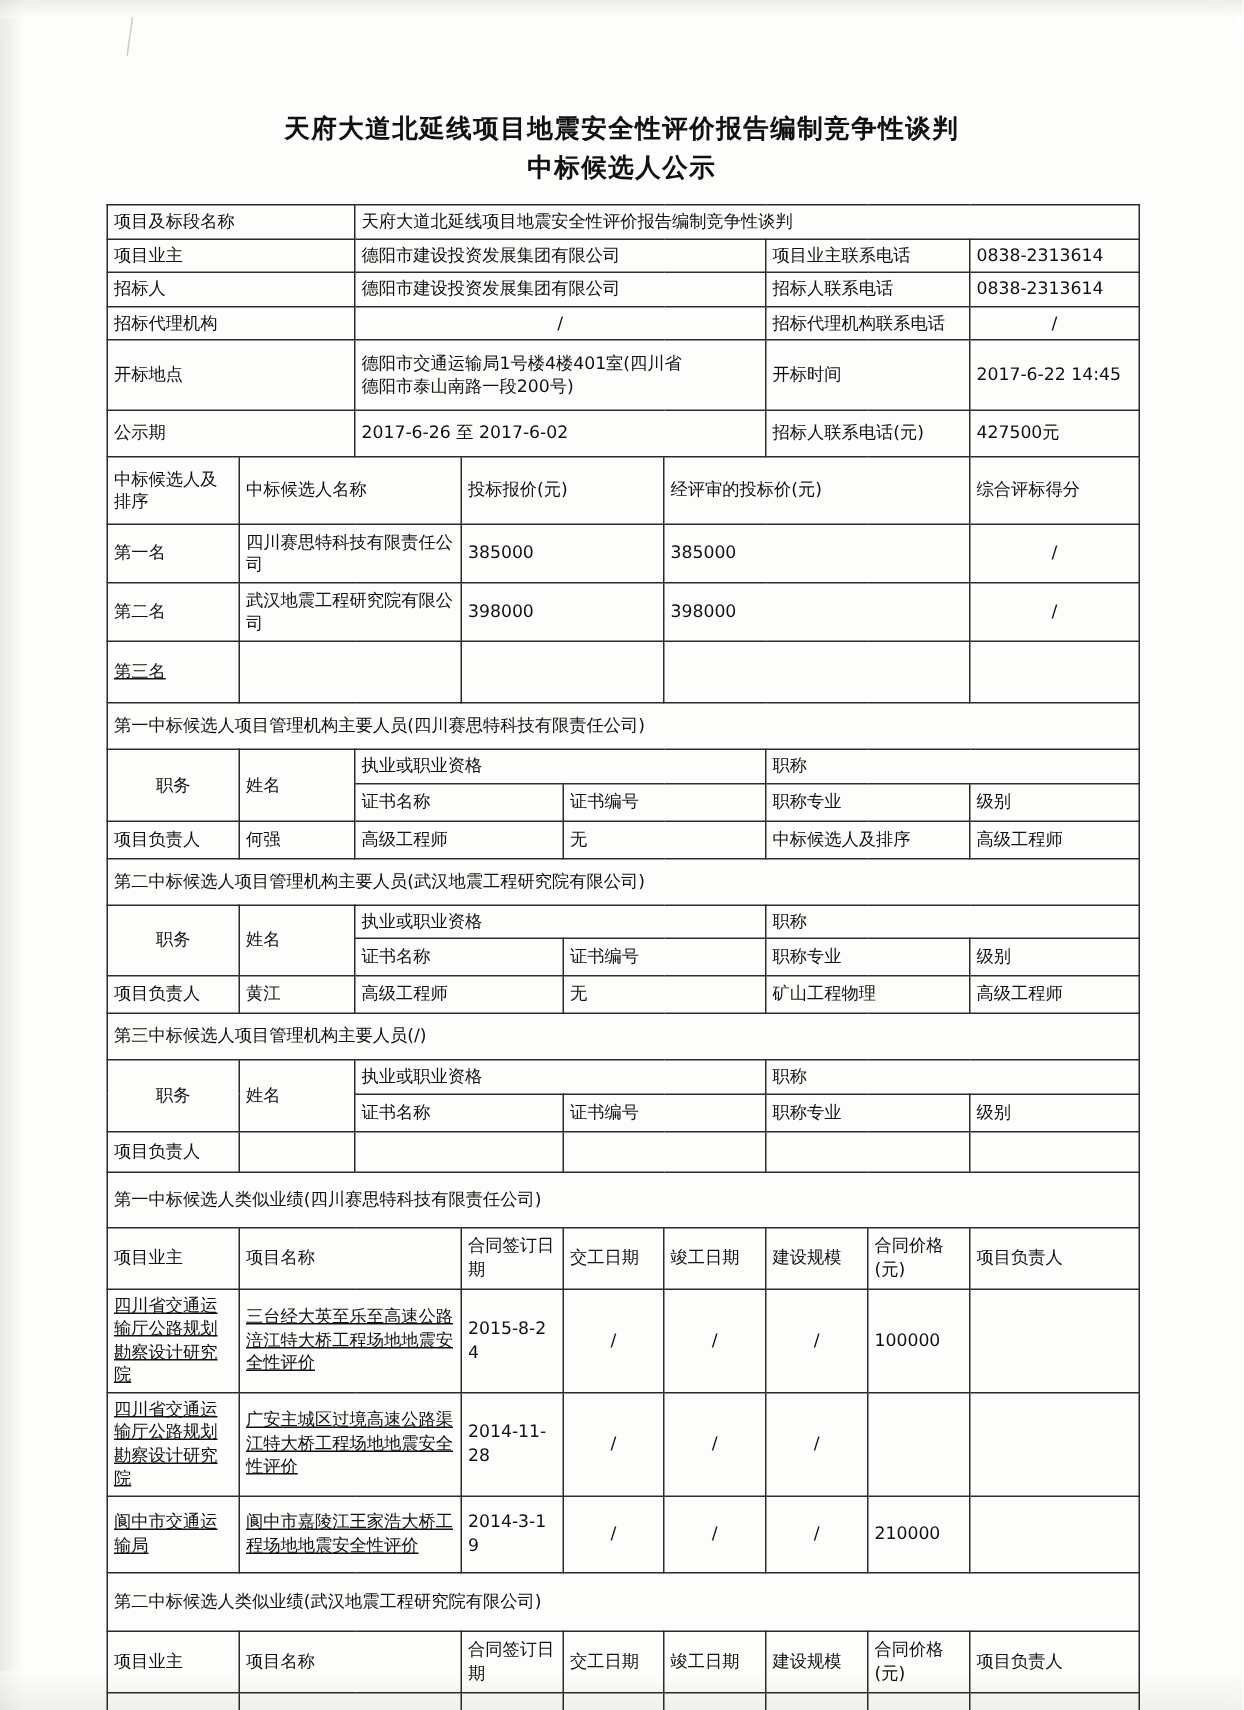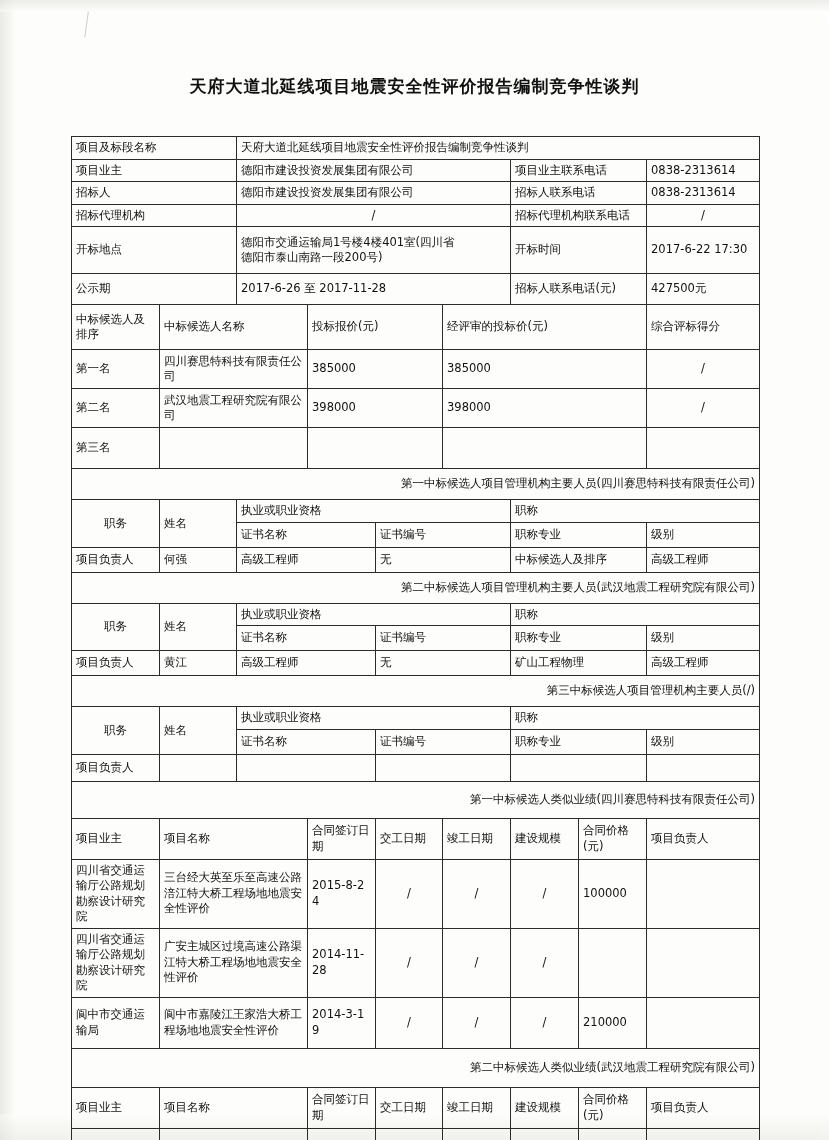--- a/index.html
+++ b/index.html
@@ -69,37 +69,38 @@
   table.doc td {
     border: 1px solid #2b2b2b;
     font-size: 11.5px;
     padding: 3px 4px;
     vertical-align: middle;
     line-height: 1.35;
     word-break: break-all;
   }
   td.c { text-align: center; }
   .sec {
-    text-align: right;
+    text-align: left;
     font-size: 11.5px;
     height: 24px;
   }
-  .vtop { vertical-align: top; padding-top: 4px; }
+  .vtop { vertical-align: top; padding-top: 4px; text-decoration: underline; }
 </style>
 </head>
 <body>
 
 <div class="page">
   <div class="edge-left"></div>
   <div class="edge-top"></div>
   <div class="edge-bottom"></div>
   <div class="mark"></div>
 
   <div class="title-block">
     <div class="title-line">天府大道北延线项目地震安全性评价报告编制竞争性谈判</div>
+    <div class="title-line">中标候选人公示</div>
   </div>
 
   <table class="doc">
     <colgroup>
       <col style="width:88px">
       <col style="width:77px">
       <col style="width:71px">
       <col style="width:68px">
       <col style="width:67px">
       <col style="width:68px">
@@ -136,26 +137,26 @@
       <td colspan="2" class="c">/</td>
     </tr>
 
     <tr>
       <td colspan="2" style="height:40px">开标地点</td>
       <td colspan="4">
         <div>德阳市交通运输局1号楼4楼401室(四川省</div>
         <div>德阳市泰山南路一段200号)</div>
       </td>
       <td colspan="2">开标时间</td>
-      <td colspan="2">2017-6-22  17:30</td>
+      <td colspan="2">2017-6-22  14:45</td>
     </tr>
 
     <tr>
       <td colspan="2" style="height:24px">公示期</td>
-      <td colspan="4">2017-6-26   至   2017-11-28</td>
+      <td colspan="4">2017-6-26   至   2017-6-02</td>
       <td colspan="2">招标人联系电话(元)</td>
       <td colspan="2">427500元</td>
     </tr>
 
     <tr>
       <td rowspan="1" style="height:38px">中标候选人及排序</td>
       <td colspan="2">中标候选人名称</td>
       <td colspan="2">投标报价(元)</td>
       <td colspan="3">经评审的投标价(元)</td>
       <td colspan="2">综合评标得分</td>

